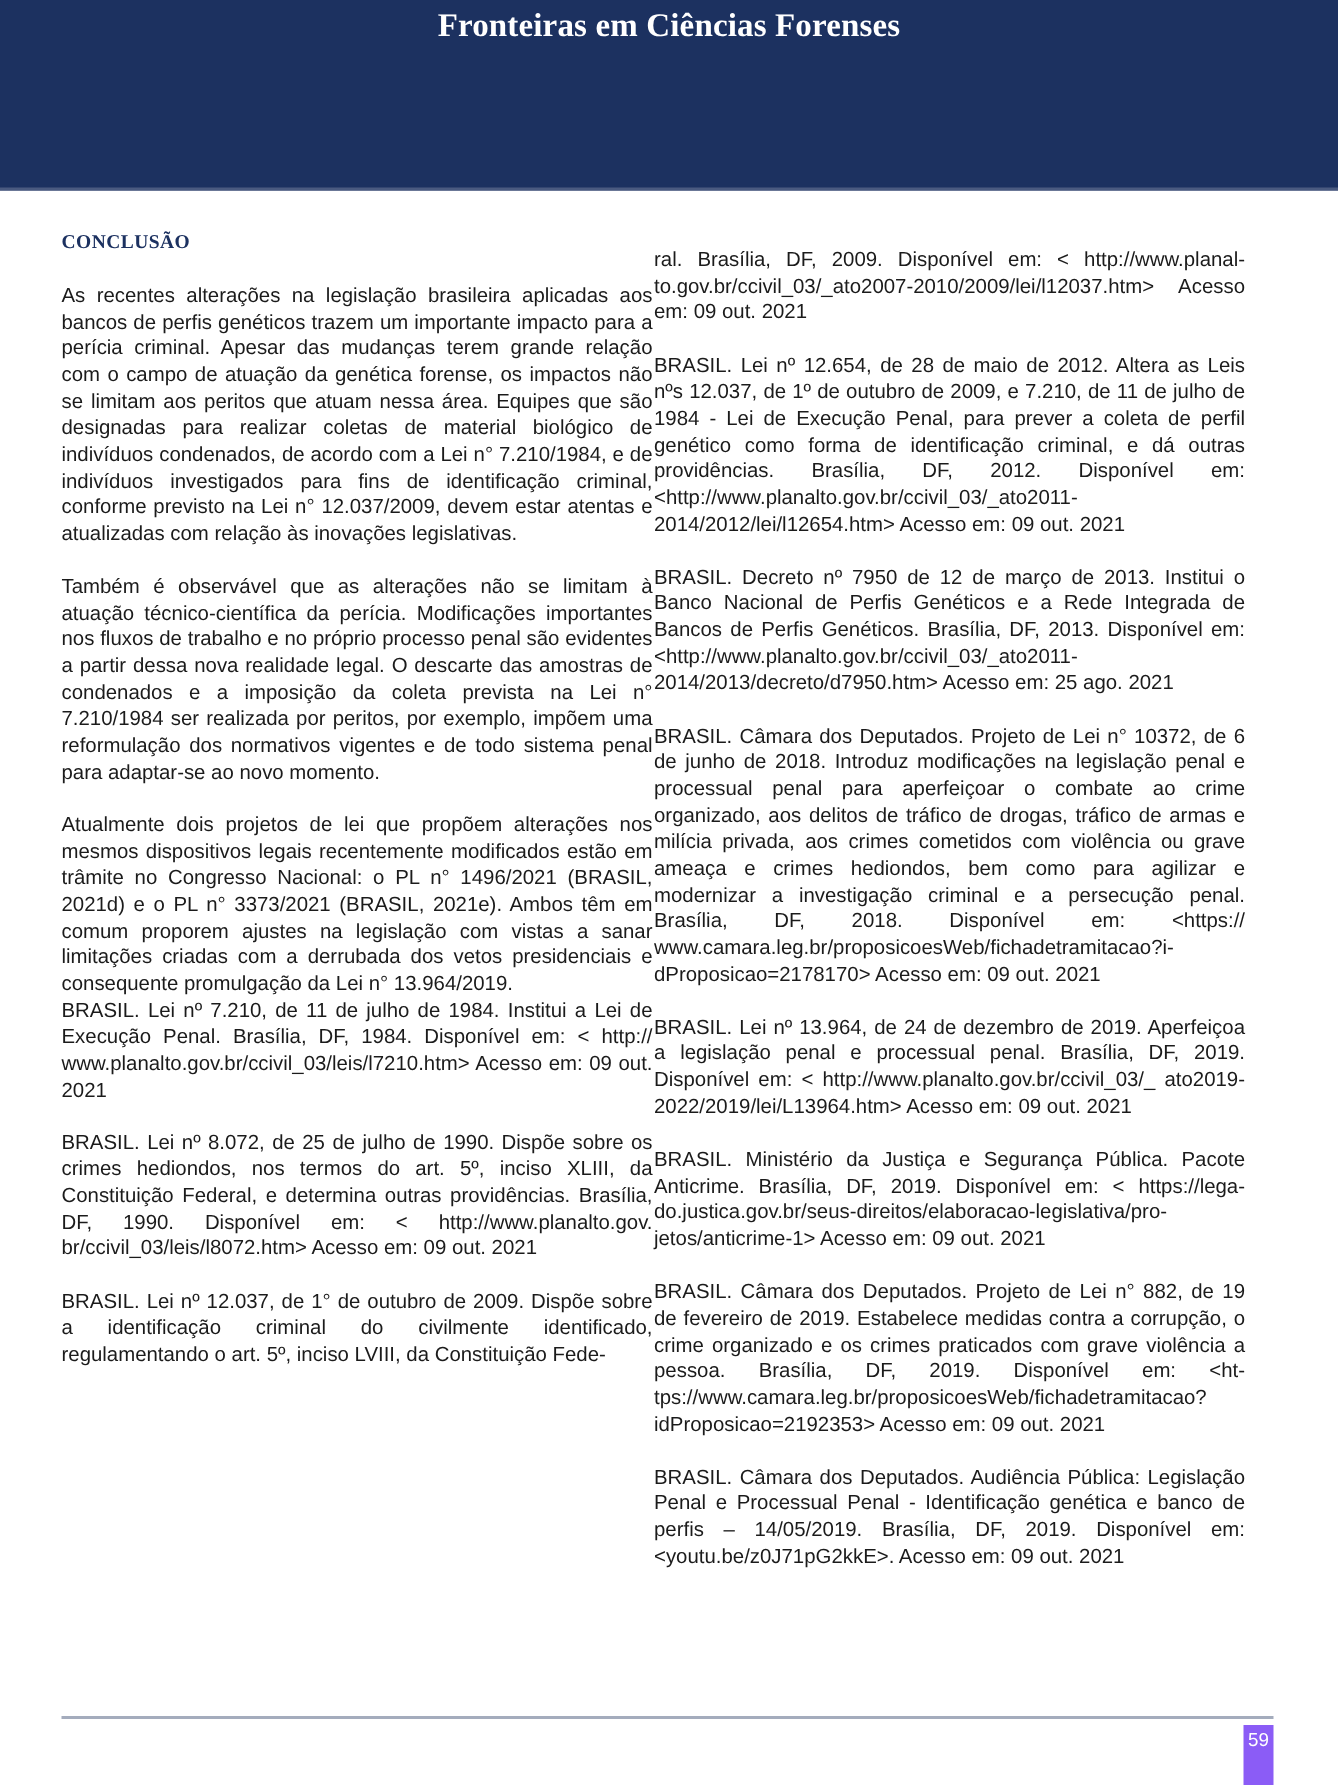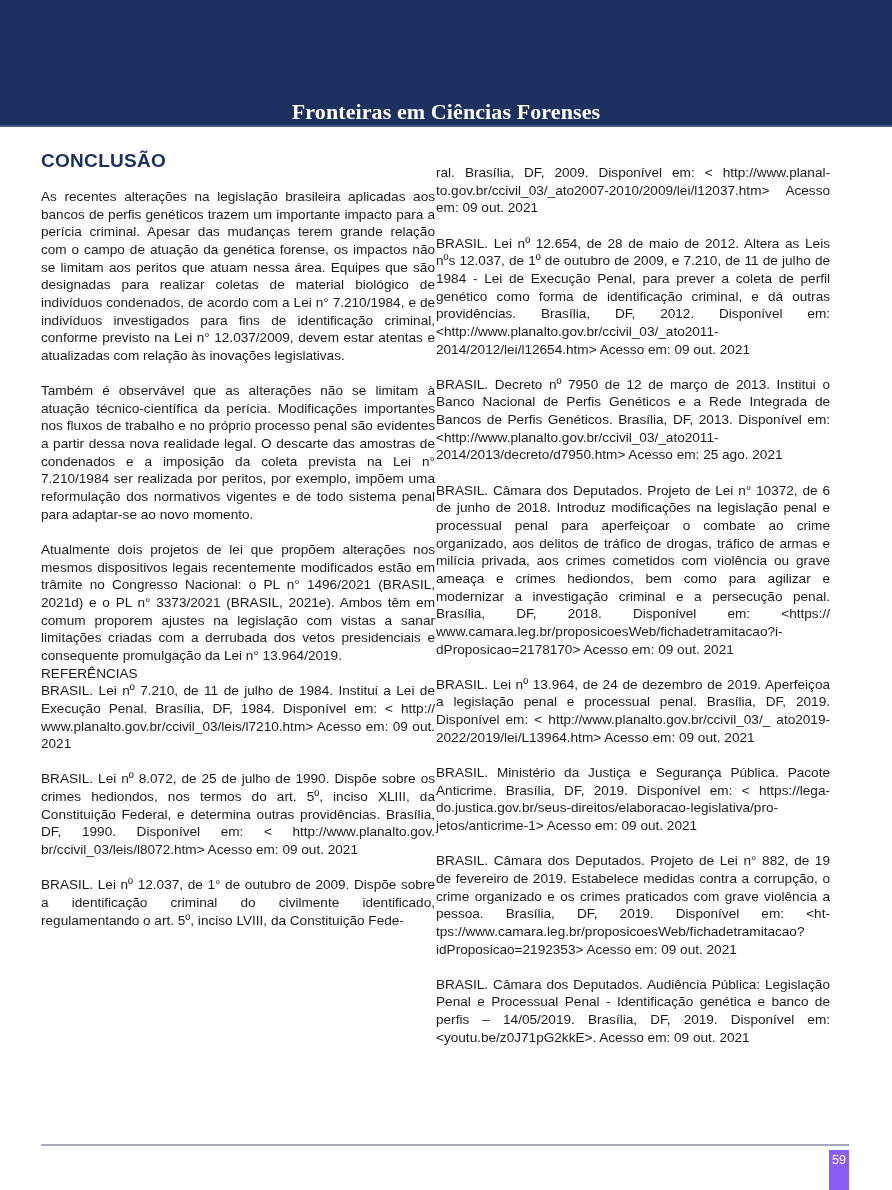--- a/index.html
+++ b/index.html
@@ -3,40 +3,40 @@
   <meta charset="utf-8">
   <style>
     * { margin: 0; padding: 0; box-sizing: border-box; }
     html, body { width: 892px; height: 1190px; background: #ffffff; overflow: hidden; }
     body { position: relative; font-family: "Liberation Sans", "DejaVu Sans", sans-serif; color: #1a1a1a; }
 
     .header {
       position: absolute; left: 0; top: 0; width: 892px; height: 127px;
       background: #1c3160;
       border-bottom: 2px solid #4a5a80;
-      display: flex; align-items: flex-end; justify-content: center;
+      display: flex; align-items: flex-start; justify-content: center;
     }
     .header-title {
       font-family: "Liberation Serif", "DejaVu Serif", serif;
       color: #ffffff; font-size: 22px; font-weight: bold; letter-spacing: 0.1px;
       margin-top: 4px;
     }
 
     .col {
       position: absolute; top: 150px; width: 394px;
       font-size: 13.6px; line-height: 17.65px;
       text-align: justify; hyphens: manual;
       color: #1b1b1b;
     }
     .col-left { left: 41px; }
     .col-right { left: 436px; top: 164px; }
 
     .section-heading {
-      font-family: Liberation Sans, sans-serif;
-      font-weight: bold; font-size: 19px; color: #1c3160;
+      font-family: Liberation Serif, serif;
+      font-weight: bold; font-size: 13px; color: #1c3160;
       letter-spacing: 0.3px; line-height: 22px;
       margin-bottom: 16px;
     }
     .para { margin-bottom: 17.6px; }
     .para.tight { margin-bottom: 0; }
     .refs-heading { text-align: left; }
     .ref { margin-bottom: 17.6px; }
     .ref:last-child { margin-bottom: 0; }
 
     .footer-line {
@@ -61,21 +61,20 @@
   <div class="header-title">Fronteiras em Ciências Forenses</div>
 </header>
 
 <main>
   <section class="col col-left">
     <h2 class="section-heading">CONCLUSÃO</h2>
     <p class="para">As recentes alterações na legislação brasileira aplicadas aos bancos de perfis genéticos trazem um importante impacto para a perícia criminal. Apesar das mudanças terem grande relação com o campo de atuação da genética forense, os impactos não se limitam aos peritos que atuam nessa área. Equipes que são designadas para realizar coletas de ma­terial biológico de indivíduos condenados, de acordo com a Lei n° 7.210/1984, e de indivíduos investigados para fins de identificação criminal, conforme previsto na Lei n° 12.037/2009, devem estar atentas e atualizadas com rela­ção às inovações legislativas.</p>
     <p class="para">Também é observável que as alterações não se limitam à atuação técnico-científica da perícia. Modificações impor­tantes nos fluxos de trabalho e no próprio processo penal são evidentes a partir dessa nova realidade legal. O des­carte das amostras de condenados e a imposição da cole­ta prevista na Lei n° 7.210/1984 ser realizada por peritos, por exemplo, impõem uma reformulação dos normativos vigentes e de todo sistema penal para adaptar-se ao novo momento.</p>
     <p class="para tight">Atualmente dois projetos de lei que propõem alterações nos mesmos dispositivos legais recentemente modificados estão em trâmite no Congresso Nacional: o PL n° 1496/2021 (BRASIL, 2021d) e o PL n° 3373/2021 (BRASIL, 2021e). Am­bos têm em comum proporem ajustes na legislação com vistas a sanar limitações criadas com a derrubada dos ve­tos presidenciais e consequente promulgação da Lei n° 13.964/2019.</p>
 
-    <div class="refs-heading">REFERÊNCIAS</div>
     <p class="ref">BRASIL. Lei nº 7.210, de 11 de julho de 1984. Institui a Lei de Execução Penal. Brasília, DF, 1984. Disponível em: &lt; http:// www.planalto.gov.br/ccivil_03/leis/l7210.htm&gt; Acesso em: 09 out. 2021</p>
     <p class="ref">BRASIL. Lei nº 8.072, de 25 de julho de 1990. Dispõe sobre os crimes hediondos, nos termos do art. 5º, inciso XLIII, da Constituição Federal, e determina outras providências. Bra­sília, DF, 1990. Disponível em: &lt; http://www.planalto.gov. br/ccivil_03/leis/l8072.htm&gt; Acesso em: 09 out. 2021</p>
     <p class="ref" style="margin-bottom:4px">BRASIL. Lei nº 12.037, de 1° de outubro de 2009. Dispõe sobre a identificação criminal do civilmente identificado, regulamentando o art. 5º, inciso LVIII, da Constituição Fede-</p>
   </section>
 
   <section class="col col-right">
     <p class="ref">ral. Brasília, DF, 2009. Disponível em: &lt; http://www.planal­to.gov.br/ccivil_03/_ato2007-2010/2009/lei/l12037.htm&gt; Acesso em: 09 out. 2021</p>
     <p class="ref">BRASIL. Lei nº 12.654, de 28 de maio de 2012. Altera as Leis nºs 12.037, de 1º de outubro de 2009, e 7.210, de 11 de julho de 1984 - Lei de Execução Penal, para prever a coleta de perfil genético como forma de identificação cri­minal, e dá outras providências. Brasília, DF, 2012. Dispo­nível em: &lt;http://www.planalto.gov.br/ccivil_03/_ato2011-2014/2012/lei/l12654.htm&gt; Acesso em: 09 out. 2021</p>
     <p class="ref">BRASIL. Decreto nº 7950 de 12 de março de 2013. Institui o Banco Nacional de Perfis Genéticos e a Rede Integrada de Bancos de Perfis Genéticos.  Brasília, DF, 2013. Disponí­vel em: &lt;http://www.planalto.gov.br/ccivil_03/_ato2011-2014/2013/decreto/d7950.htm&gt; Acesso em: 25 ago. 2021</p>
     <p class="ref">BRASIL. Câmara dos Deputados. Projeto de Lei n° 10372, de 6 de junho de 2018. Introduz modificações na legisla­ção penal e processual penal para aperfeiçoar o combate ao crime organizado, aos delitos de tráfico de drogas, trá­fico de armas e milícia privada, aos crimes cometidos com violência ou grave ameaça e crimes hediondos, bem como para agilizar e modernizar a investigação criminal e a per­secução penal. Brasília, DF, 2018. Disponível em: &lt;https:// www.camara.leg.br/proposicoesWeb/fichadetramitacao?i­dProposicao=2178170&gt; Acesso em: 09 out. 2021</p>

